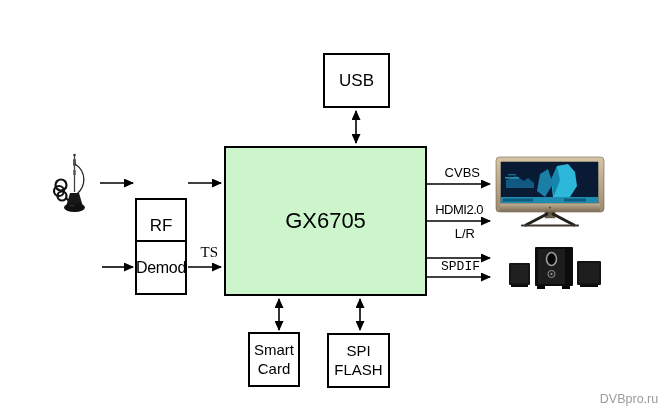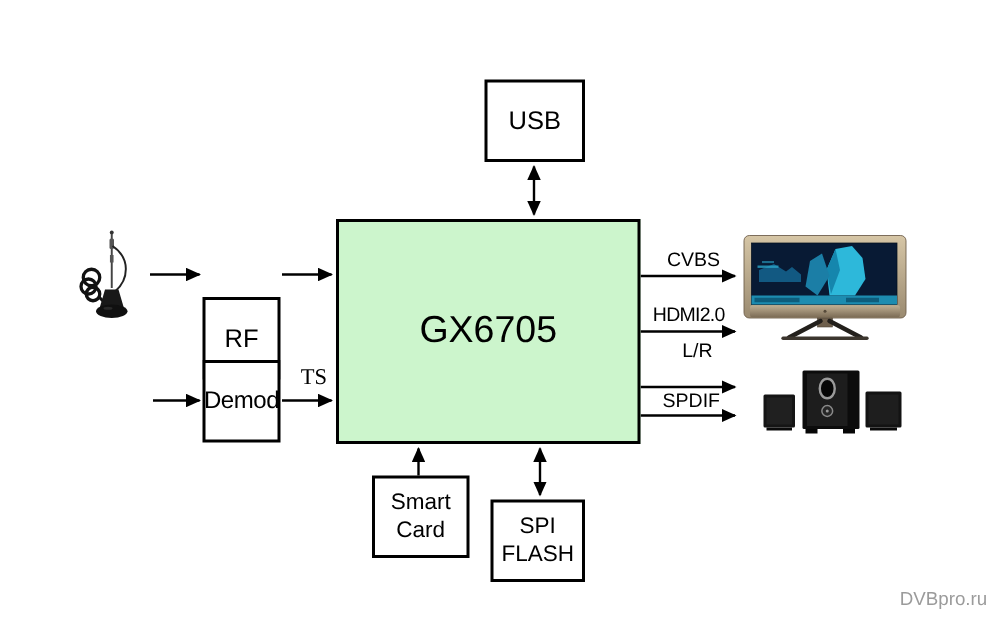--- a/index.html
+++ b/index.html
@@ -7,33 +7,33 @@
     position:relative;width:668px;height:415px;background:#fff;overflow:hidden;
     font-family:"Liberation Sans","DejaVu Sans",sans-serif;color:#000;
   }
   .overlay{position:absolute;left:0;top:0;width:668px;height:415px;}
   .box{
     position:absolute;box-sizing:border-box;border:2px solid #000;background:#fff;
     display:flex;align-items:center;justify-content:center;text-align:center;
     line-height:1.25;
   }
   .box-usb{left:323px;top:53px;width:67px;height:55px;font-size:17px;}
-  .box-chip{left:224px;top:146px;width:203px;height:150px;font-size:25px;
+  .box-chip{left:224px;top:146px;width:203px;height:150px;font-size:22px;
     background:var(--chip-fill,#ccf5cc);}
   .box-rf{left:135px;top:157px;width:52px;height:55px;font-size:17px;margin-top:41px;}
   .box-demod{left:135px;top:240px;width:52px;height:55px;font-size:16px;letter-spacing:-0.3px;}
-  .box-smart{left:248px;top:317px;width:65px;height:55px;font-size:15px;padding:0 6px;}
+  .box-smart{left:248px;top:332px;width:52px;height:55px;font-size:15px;padding:0 6px;}
   .box-spi{left:327px;top:333px;width:63px;height:55px;font-size:15px;padding:0 6px;}
   .sig{position:absolute;font-size:13px;text-align:right;white-space:nowrap;}
   .sig-ts{left:190px;top:244px;width:28px;font-size:15px;
     font-family:"Liberation Serif","DejaVu Serif",serif;}
   .sig-cvbs{left:428px;top:165px;width:52px;}
   .sig-hdmi{left:425px;top:202px;width:58px;letter-spacing:-0.5px;}
   .sig-lr{left:433px;top:226px;width:42px;}
-  .sig-spdif{left:428px;top:259px;width:52px;}
+  .sig-spdif{left:428px;top:259px;width:52px;font-family:Liberation Mono, monospace;}
   .icon{position:absolute;}
   .icon-antenna{left:48px;top:152px;}
   .icon-tv{left:494px;top:156px;}
   .icon-speakers{left:504px;top:241px;}
   .watermark{
     position:absolute;left:596px;top:392px;width:66px;text-align:center;
     font-size:12.5px;color:var(--watermark-text,#9b9b9b);
   }
 </style>
 </head>

